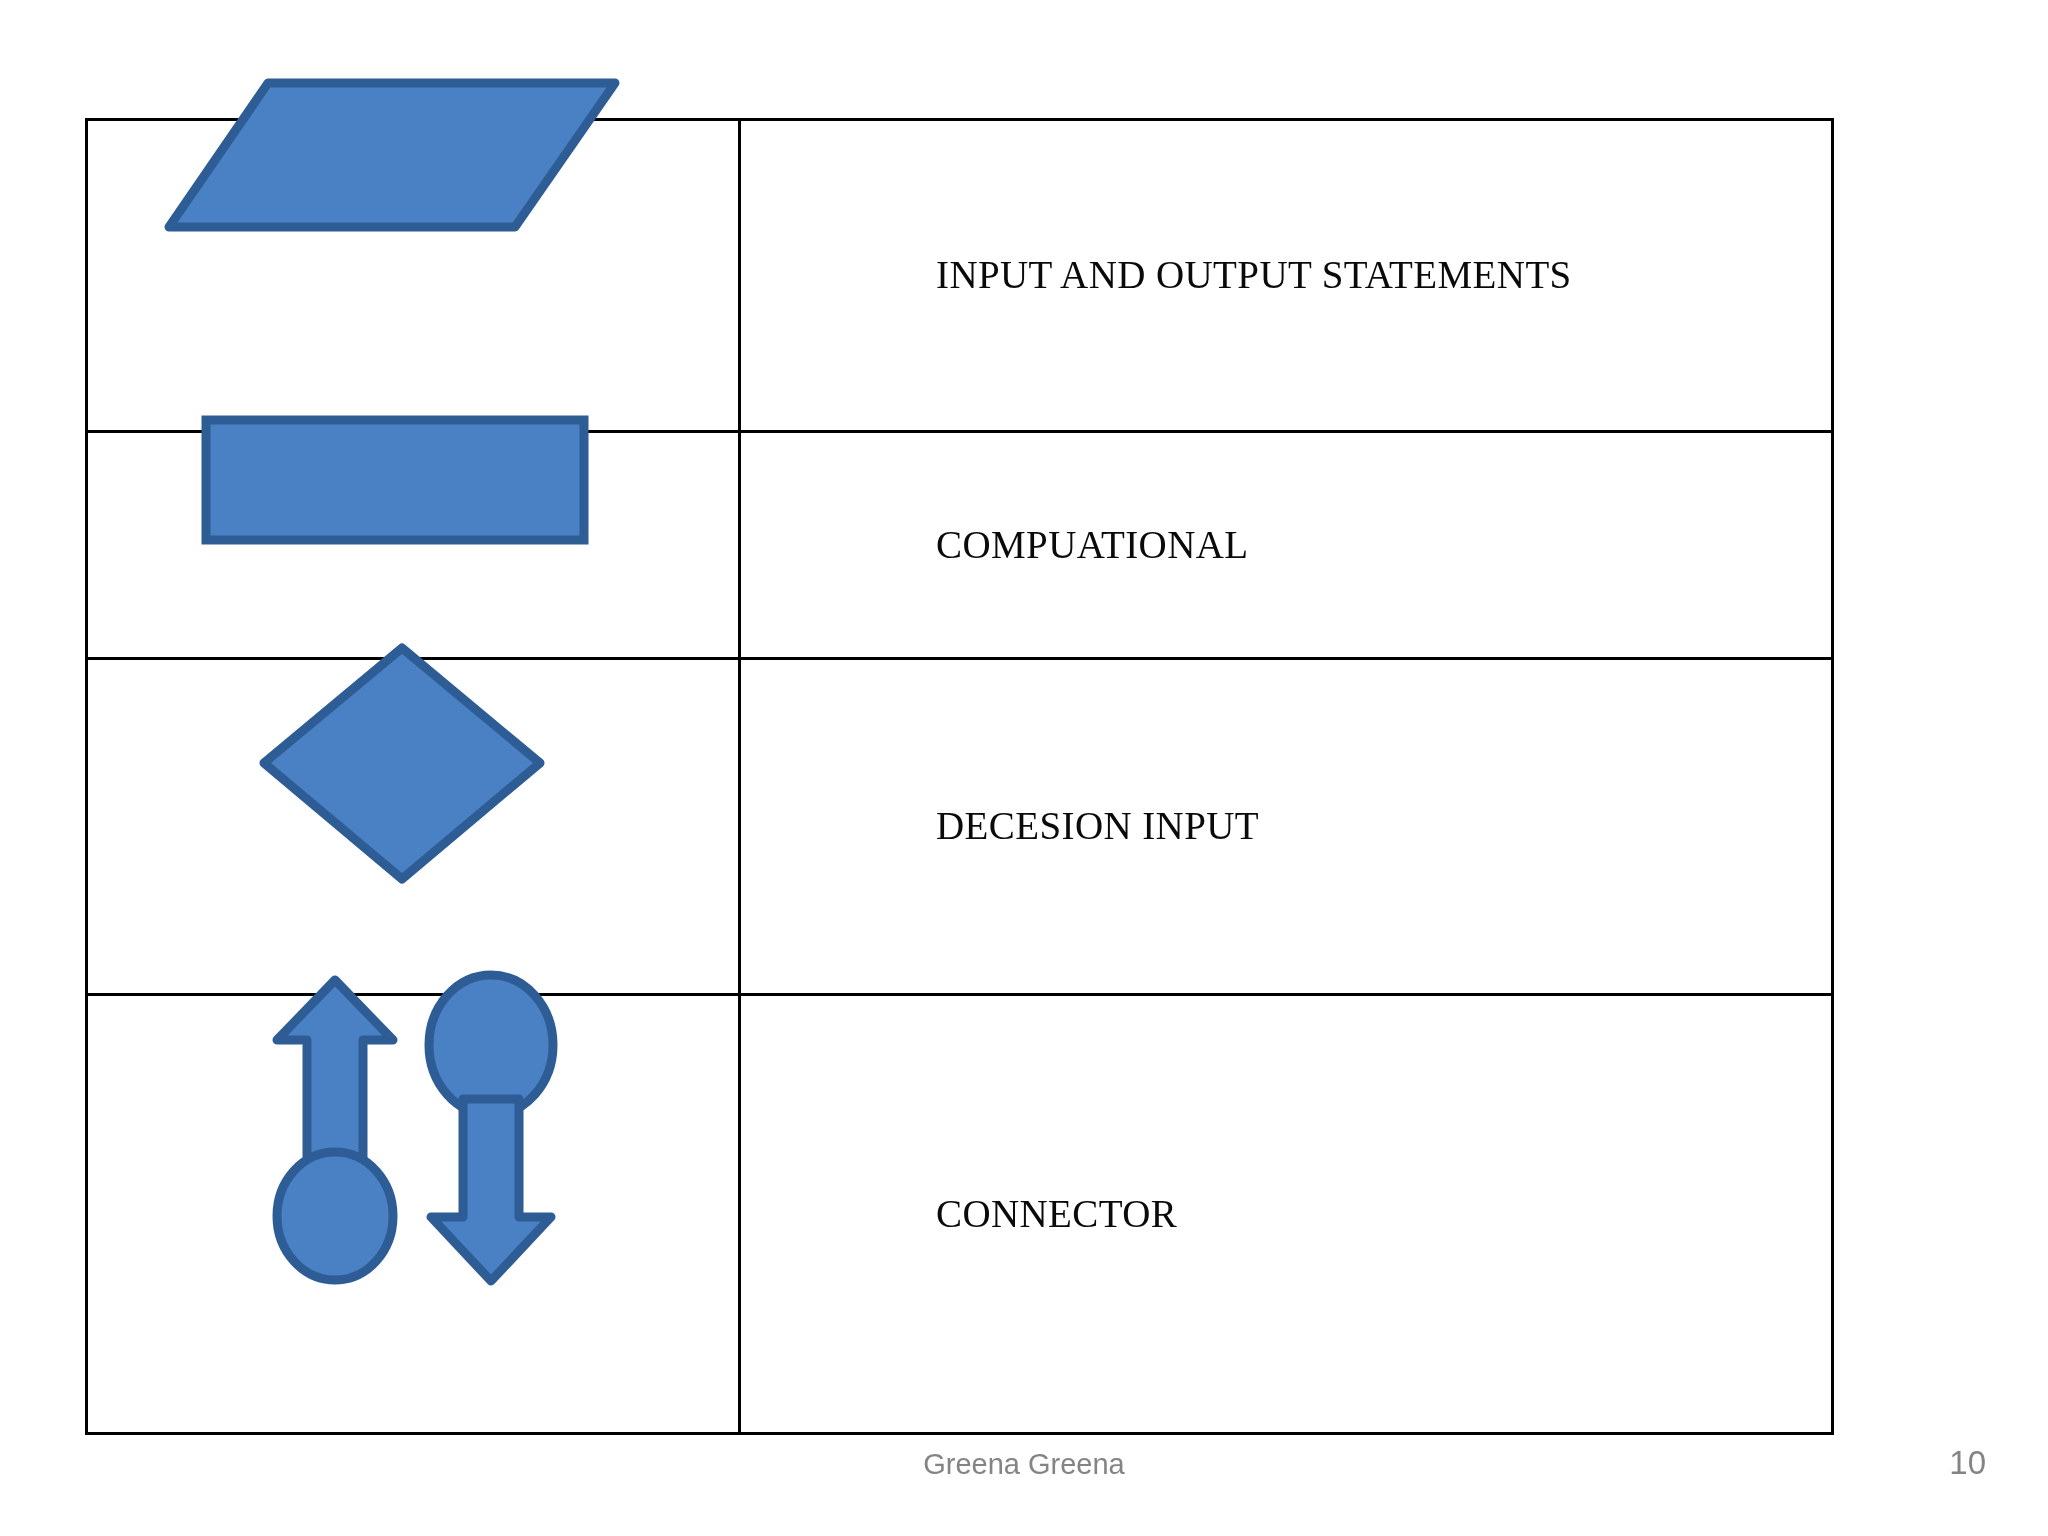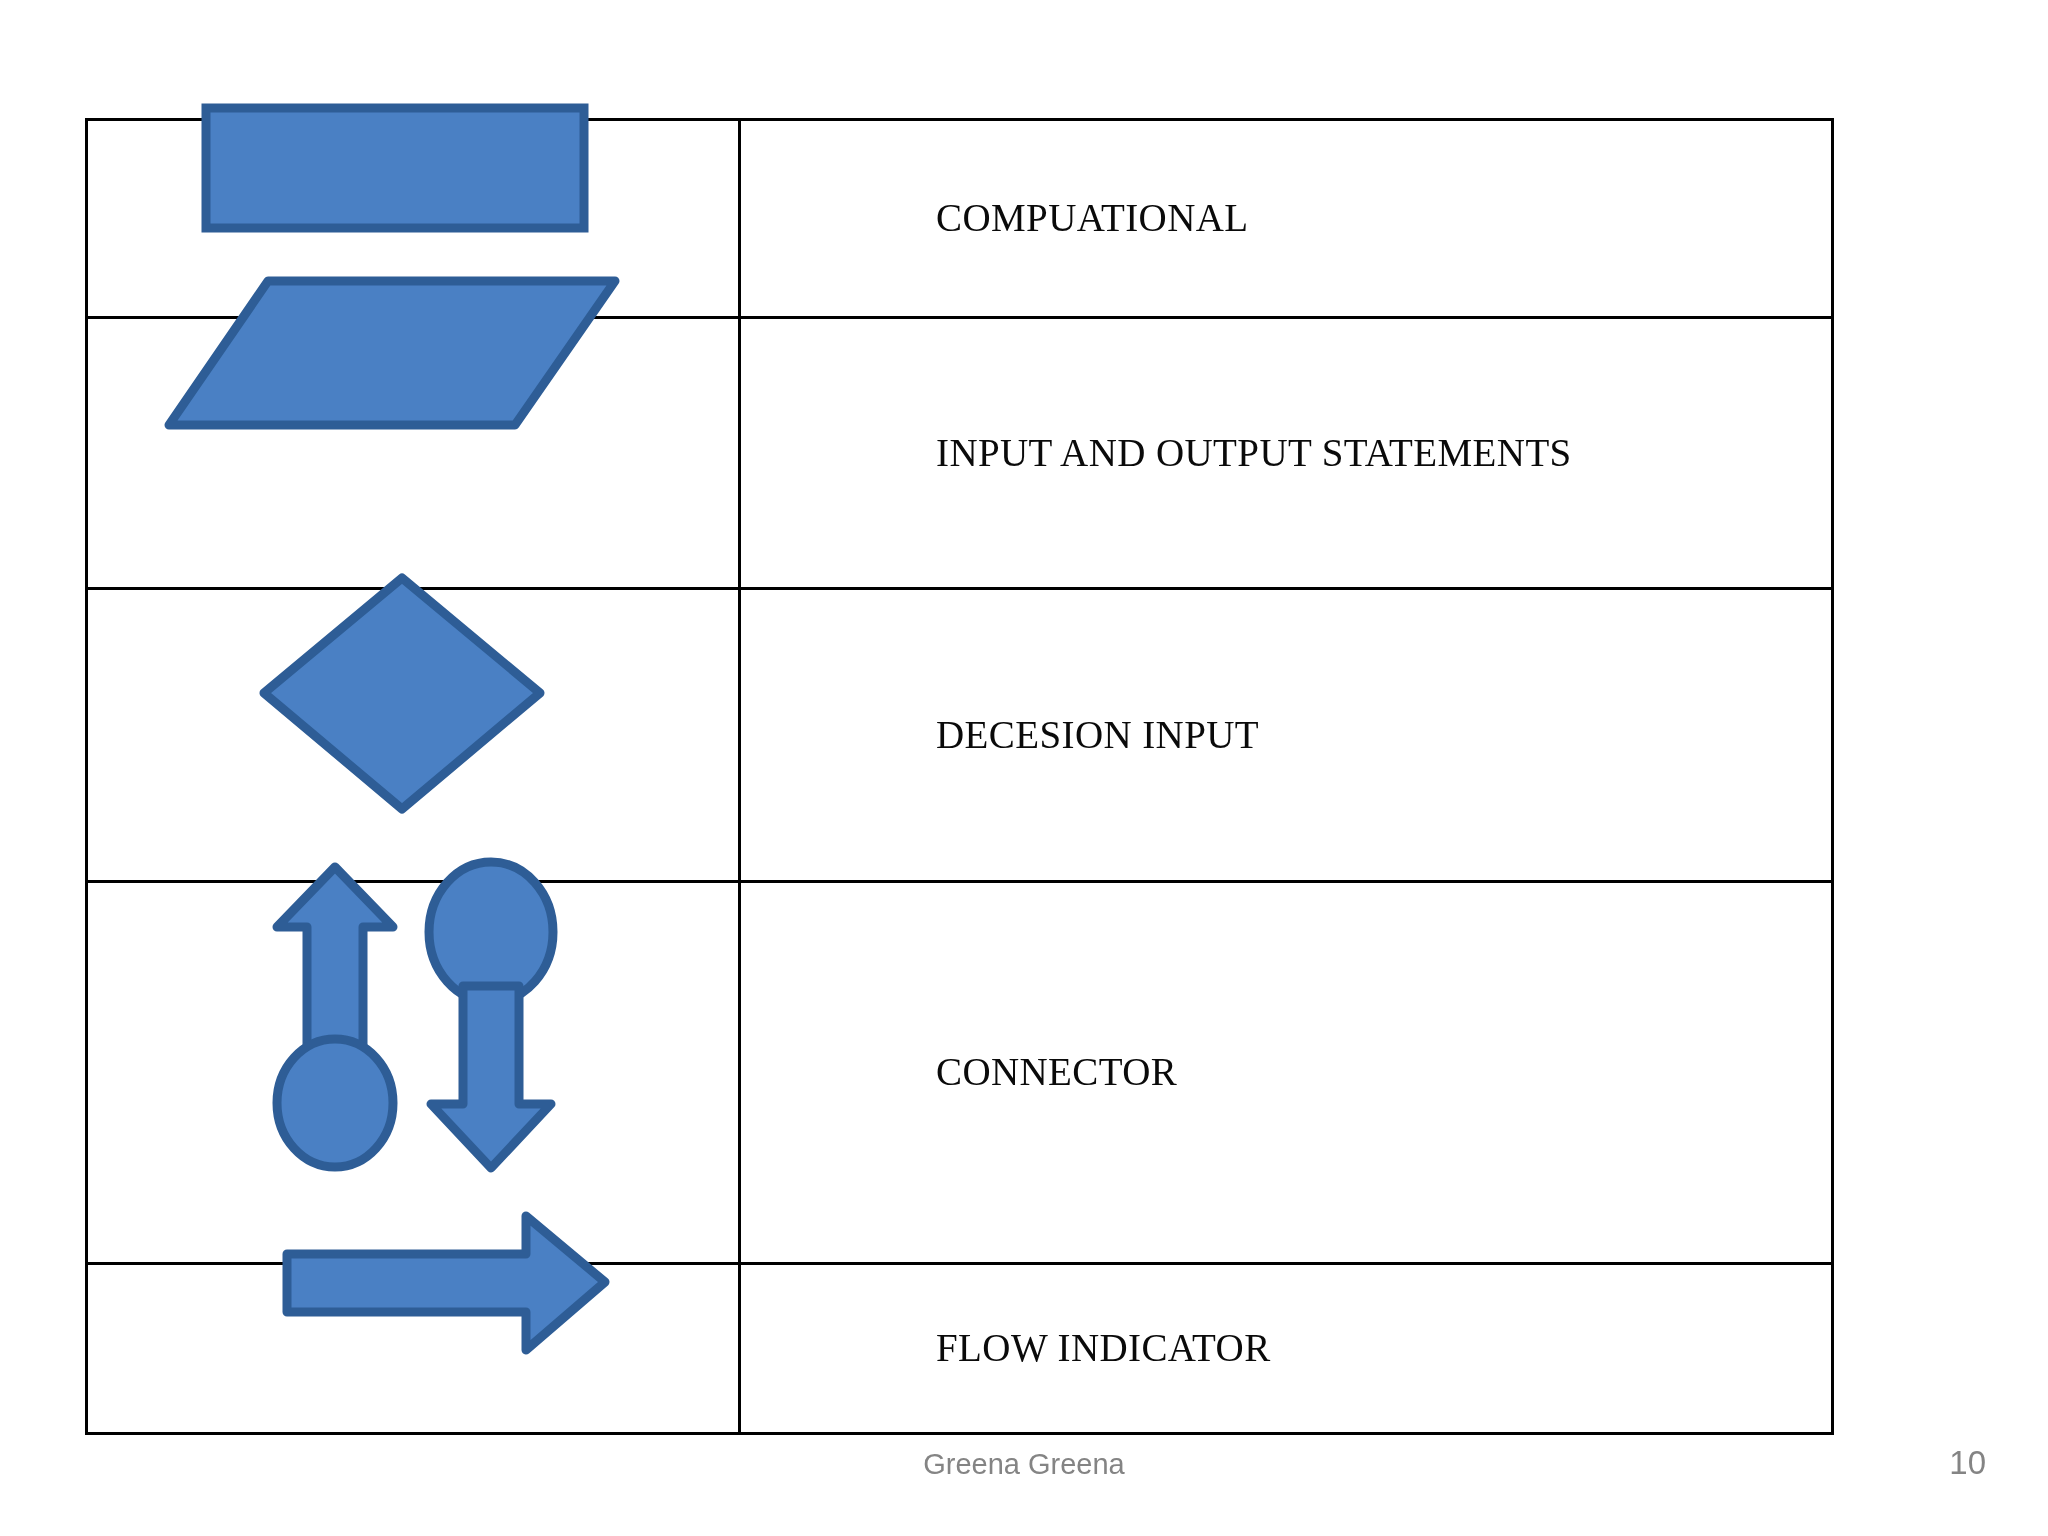--- a/index.html
+++ b/index.html
@@ -91,43 +91,43 @@
 </style>
 </head>
 <body>
 
 <div id="slide">
 
   <table id="symbol-table">
     <tbody>
 
 
+      <tr style="height:233px;">
+        <td class="shape-cell">
+          <div class="shape-wrap">
+            <svg class="shape-svg" style="left:75px; top:-46px;" width="460" height="160" viewBox="0 0 460 160">
+              <polygon points="105,8 452,8 352,152 6,152" fill="#4a80c4" stroke="#2e5d96" stroke-width="9" stroke-linejoin="round"></polygon>
+            </svg>
+          </div>
+        </td>
+        <td class="label-cell">
+          <div class="label-text">INPUT AND OUTPUT STATEMENTS</div>
+        </td>
+      </tr>
+
       <tr style="height:170px;">
         <td class="shape-cell">
           <div class="shape-wrap">
             <svg class="shape-svg" style="left:113px; top:-18px;" width="390" height="140" viewBox="0 0 390 140">
               <rect x="5" y="5" width="378" height="120" fill="#4a80c4" stroke="#2e5d96" stroke-width="9"></rect>
             </svg>
           </div>
         </td>
         <td class="label-cell">
           <div class="label-text">COMPUATIONAL</div>
-        </td>
-      </tr>
-
-      <tr style="height:233px;">
-        <td class="shape-cell">
-          <div class="shape-wrap">
-            <svg class="shape-svg" style="left:75px; top:-46px;" width="460" height="160" viewBox="0 0 460 160">
-              <polygon points="105,8 452,8 352,152 6,152" fill="#4a80c4" stroke="#2e5d96" stroke-width="9" stroke-linejoin="round"></polygon>
-            </svg>
-          </div>
-        </td>
-        <td class="label-cell">
-          <div class="label-text">INPUT AND OUTPUT STATEMENTS</div>
         </td>
       </tr>
 
       <tr style="height:251px;">
         <td class="shape-cell">
           <div class="shape-wrap">
             <svg class="shape-svg" style="left:169px; top:-19px;" width="290" height="245" viewBox="0 0 290 245">
               <polygon points="145,7 283,122 145,238 7,122" fill="#4a80c4" stroke="#2e5d96" stroke-width="9" stroke-linejoin="round"></polygon>
             </svg>
           </div>
@@ -150,32 +150,20 @@
               <ellipse cx="78" cy="76" rx="62" ry="70" fill="#4a80c4" stroke="#2e5d96" stroke-width="9"></ellipse>
               <polygon points="50,130 106,130 106,248 138,248 78,312 18,248 50,248" fill="#4a80c4" stroke="#2e5d96" stroke-width="9" stroke-linejoin="round"></polygon>
             </svg>
           </div>
         </td>
         <td class="label-cell">
           <div class="label-text">CONNECTOR</div>
         </td>
       </tr>
 
-      <tr style="height:146px;">
-        <td class="shape-cell">
-          <div class="shape-wrap">
-            <svg class="shape-svg" style="left:193px; top:-55px;" width="330" height="145" viewBox="0 0 330 145">
-              <polygon points="6,44 245,44 245,6 324,72 245,140 245,102 6,102" fill="#4a80c4" stroke="#2e5d96" stroke-width="9" stroke-linejoin="round"></polygon>
-            </svg>
-          </div>
-        </td>
-        <td class="label-cell">
-          <div class="label-text">FLOW INDICATOR</div>
-        </td>
-      </tr>
 
     </tbody>
   </table>
 
   <div id="footer-author">Greena Greena</div>
 
   <div id="footer-page">10</div>
 
 </div>
 

